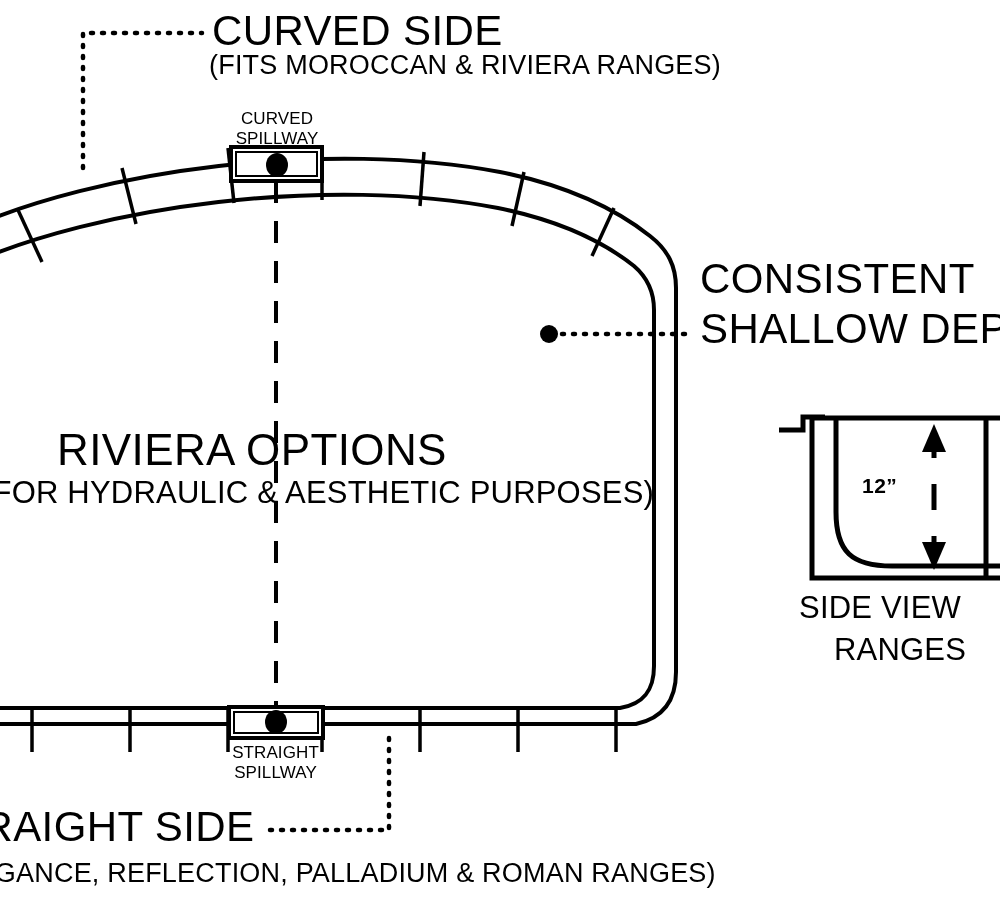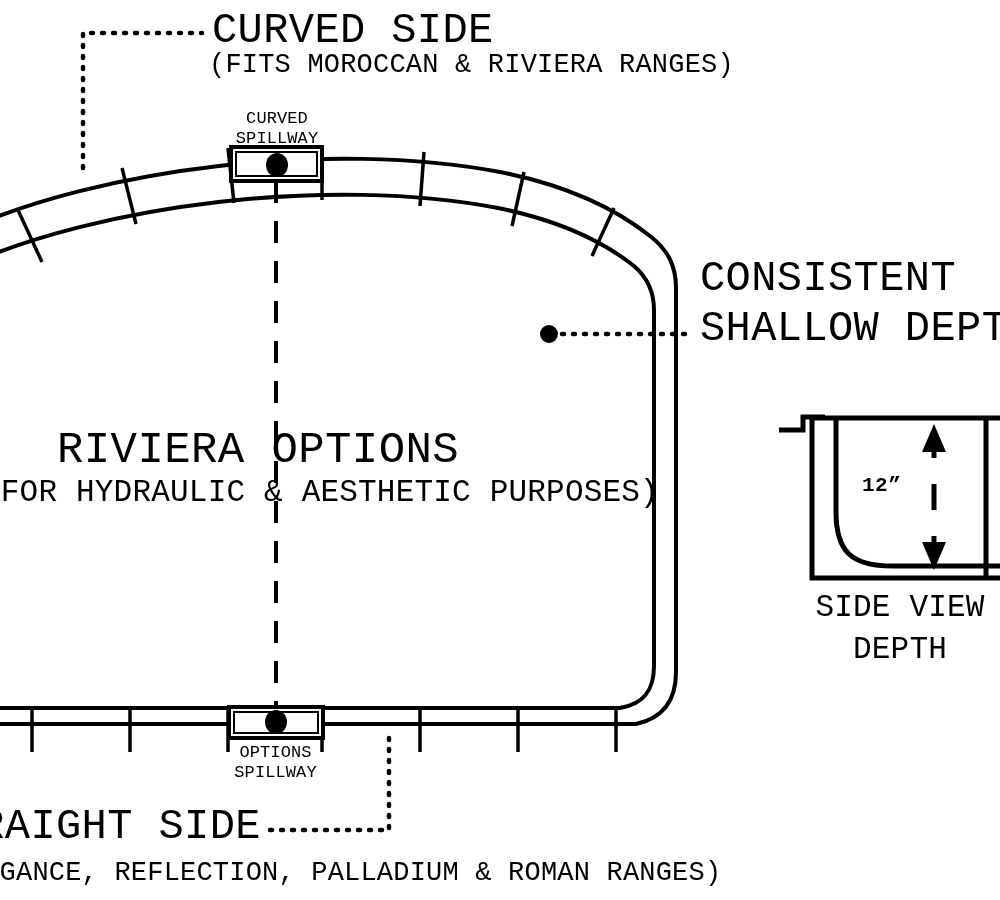--- a/index.html
+++ b/index.html
@@ -6,21 +6,21 @@
     margin: 0;
     padding: 0;
     background: #ffffff;
   }
   #stage {
     position: relative;
     width: 1000px;
     height: 900px;
     overflow: hidden;
     background: #ffffff;
-    font-family: Liberation Mono, monospace;
+    font-family: Liberation Sans, sans-serif;
     color: #000000;
   }
   svg.layer {
     position: absolute;
     left: 0;
     top: 0;
     width: 1000px;
     height: 900px;
     overflow: visible;
   }
@@ -166,23 +166,23 @@
 
   <div class="txt spill-label" style="left:231px; top:110px; width:92px;">CURVED</div>
   <div class="txt spill-label" style="left:231px; top:130px; width:92px;">SPILLWAY</div>
 
   <div class="txt callout-title" style="left:700px; top:258px;text-align:center;">CONSISTENT</div>
   <div class="txt callout-title" style="left:700px; top:308px;">SHALLOW DEPTH</div>
 
   <div class="txt center-title" style="left:57px; top:428px;">RIVIERA OPTIONS</div>
   <div class="txt center-sub" style="left:-18px; top:477px;">(FOR HYDRAULIC &amp; AESTHETIC PURPOSES)</div>
 
-  <div class="txt spill-label" style="left:228px; top:744px; width:95px;">OPTIONS</div>
+  <div class="txt spill-label" style="left:228px; top:744px; width:95px;">STRAIGHT</div>
   <div class="txt spill-label" style="left:228px; top:764px; width:95px;">SPILLWAY</div>
 
   <div class="txt callout-title" style="left:-72px; top:806px;">STRAIGHT SIDE</div>
   <div class="txt callout-sub" style="left:-66px; top:860px;">(ELEGANCE, REFLECTION, PALLADIUM &amp; ROMAN RANGES)</div>
 
   <div class="txt sv-dim" style="left:862px; top:475px;">12”</div>
-  <div class="txt sv-caption" style="left:800px; top:592px; width:200px;">SIDE VIEW</div>
-  <div class="txt sv-caption" style="left:800px; top:634px; width:200px;">DEPTH</div>
+  <div class="txt sv-caption" style="left:780px; top:592px; width:200px;">SIDE VIEW</div>
+  <div class="txt sv-caption" style="left:800px; top:634px; width:200px;">RANGES</div>
 
 </div>
 
 </body></html>

